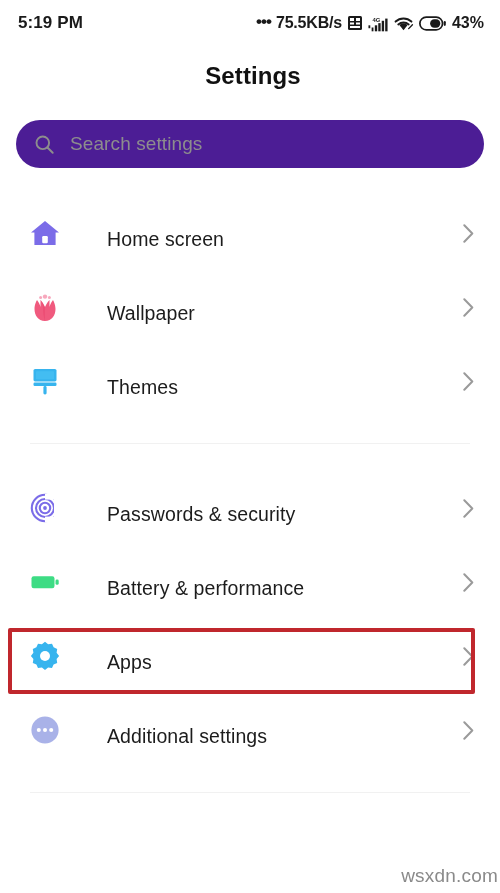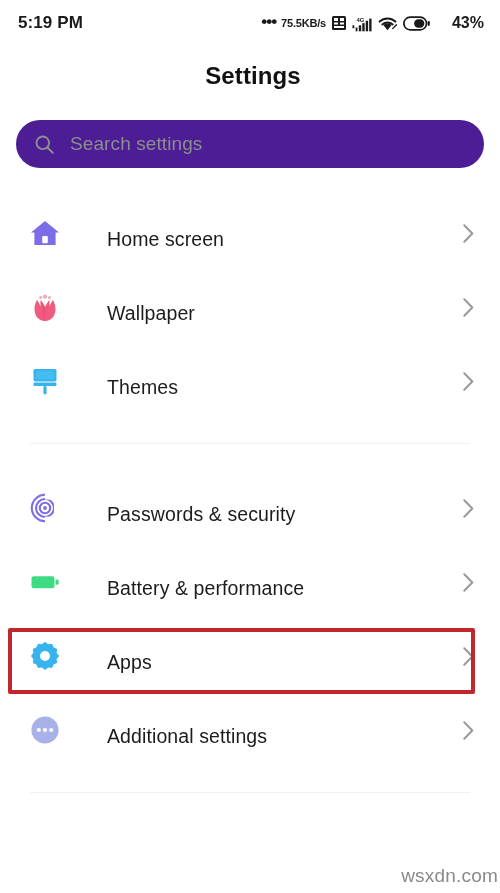--- a/index.html
+++ b/index.html
@@ -45,38 +45,38 @@
   .net-dots {
     font-size: 17px;
     font-weight: 900;
     color: #1a1a1a;
     letter-spacing: -1px;
     line-height: 1;
     position: relative;
     top: -2px;
   }
   .net-speed {
-    font-size: 11px;
+    font-size: 16px;
     font-weight: 700;
     color: #1a1a1a;
     letter-spacing: -0.2px;
   }
   .icon-sim {
     width: 16px; height: 16px;
     position: relative;
     top: 0px;
   }
   .icon-signal { width: 20px; height: 17px; }
   .icon-wifi { width: 21px; height: 16px; }
   .icon-battery { width: 27px; height: 15px; }
   .battery-pct {
     font-size: 16px;
     font-weight: 700;
     color: #1a1a1a;
-    margin-left: 17px;
+    margin-left: 1px;
   }
 
   
   .page-title {
     position: absolute;
     top: 62px; left: 3px;
     width: 500px;
     text-align: center;
     font-size: 24px;
     font-weight: 700;

